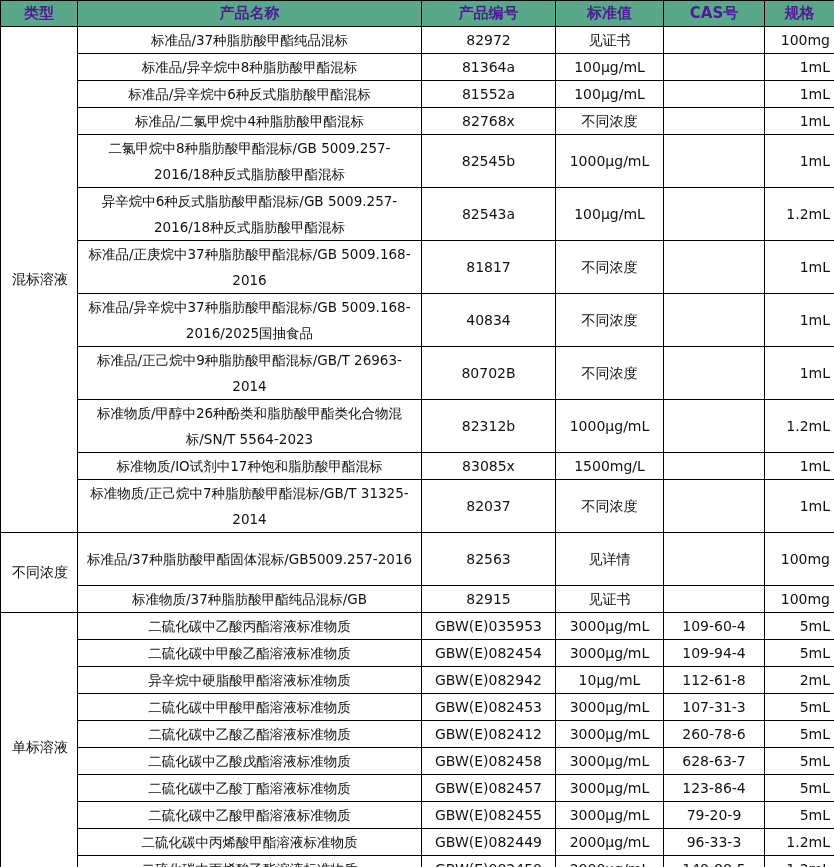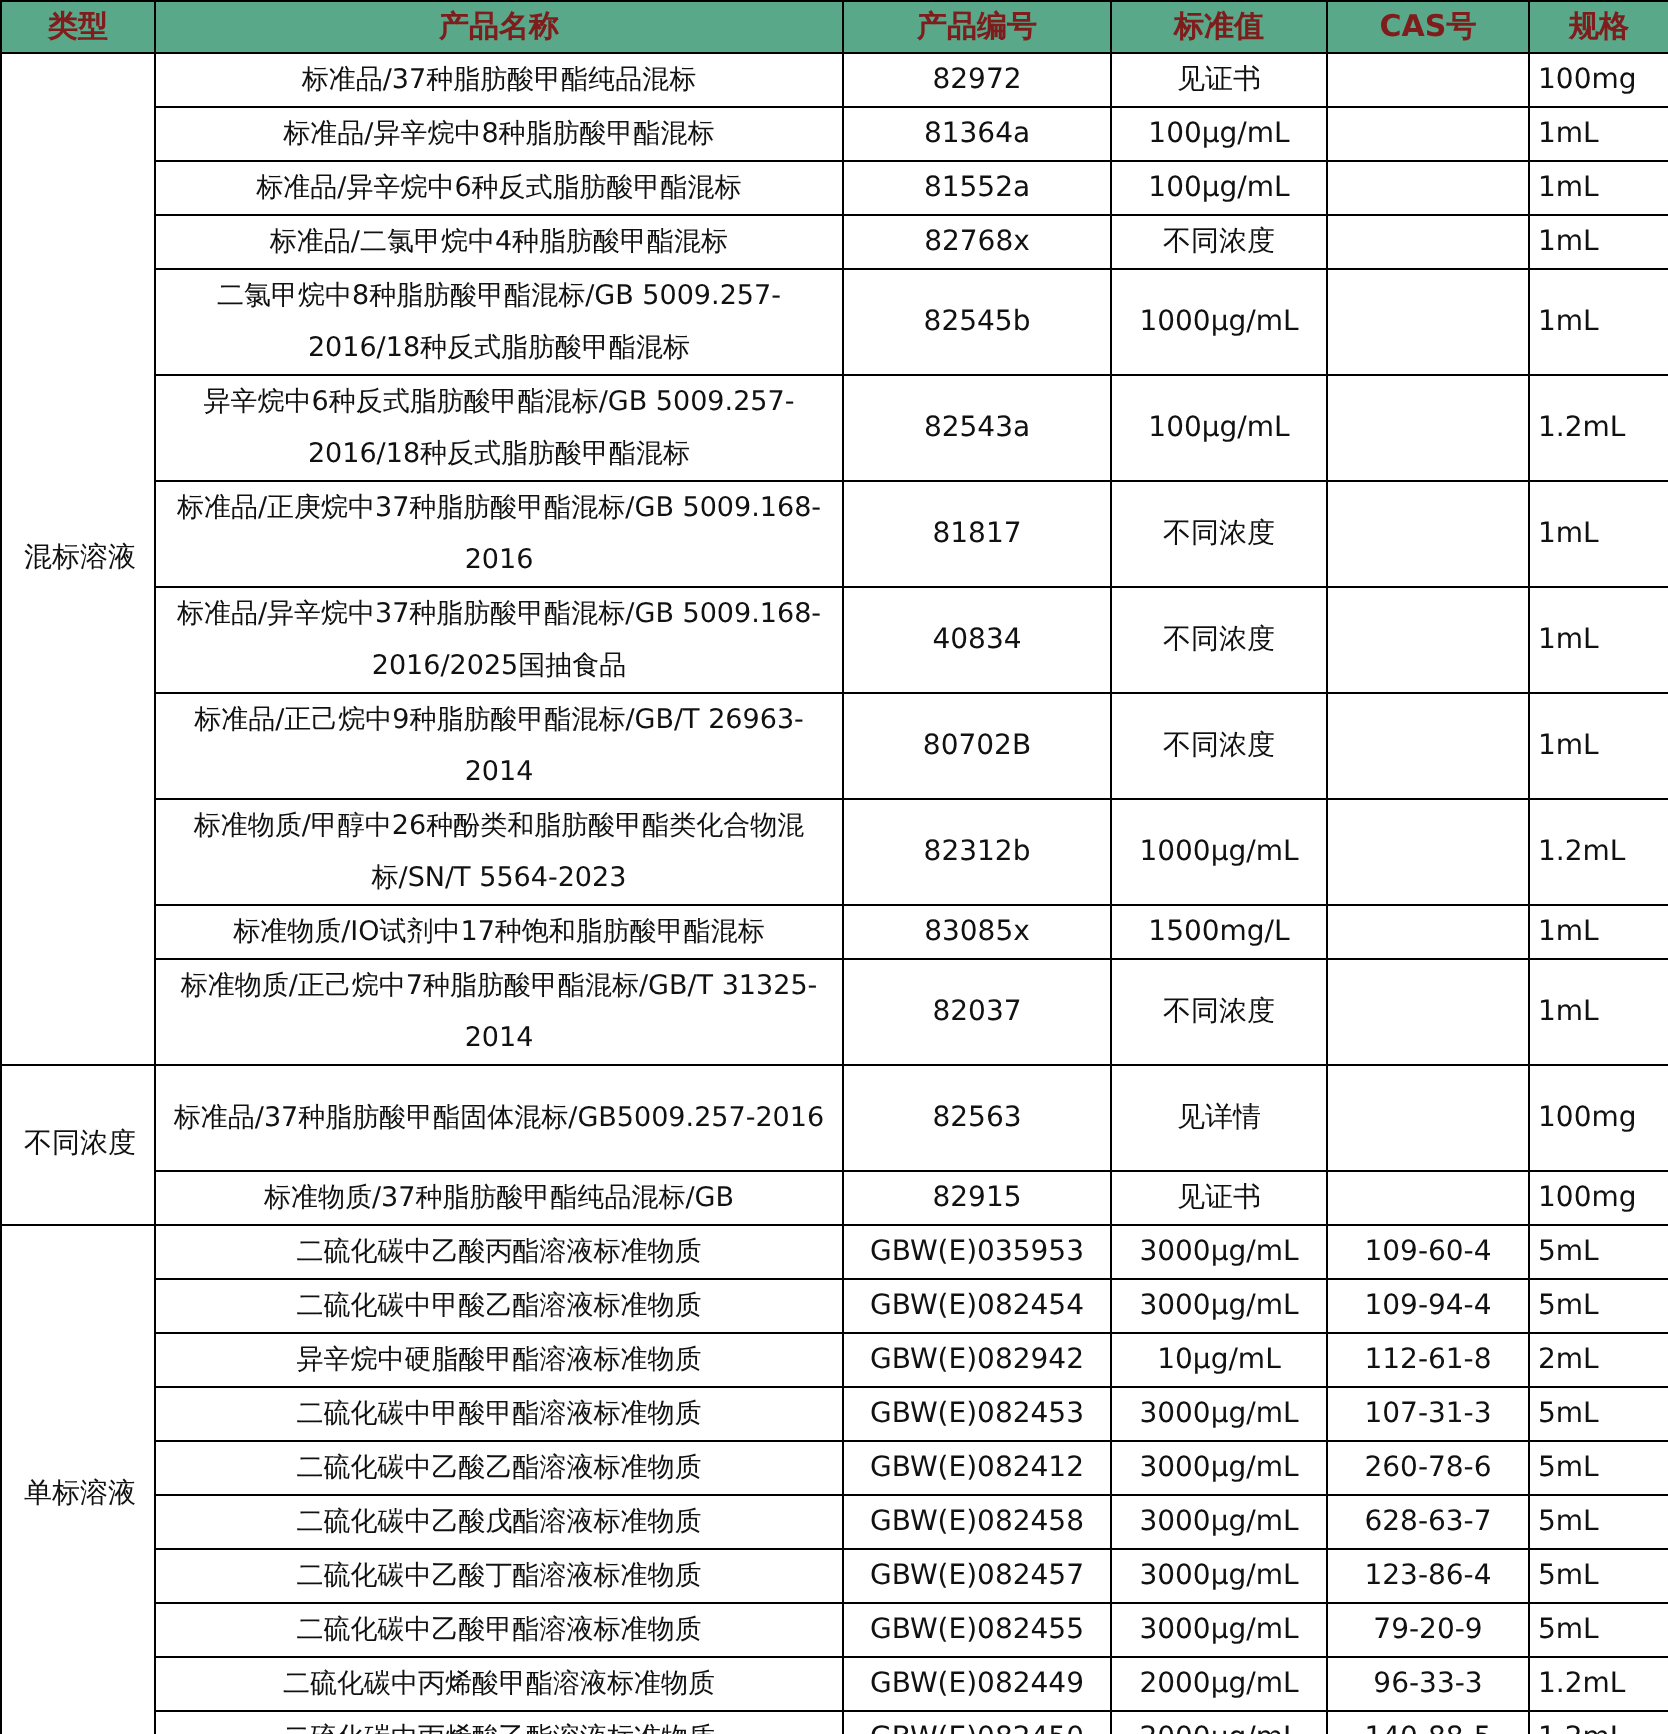--- a/index.html
+++ b/index.html
@@ -15,30 +15,30 @@
   th, td {
     border: 1.5px solid #000;
     text-align: center;
     vertical-align: middle;
     padding: 0 4px;
     line-height: 25px;
     overflow: hidden;
   }
   th {
     background: #5aa88a;
-    color: #7f1d1d;
+    color: #4c1d95;
     font-weight: bold;
     font-size: 15px;
     height: 25px;
   }
   td.cat { text-align: center; padding-left: 6px; font-size: 14px; }
   td.name { font-size: 13.5px; line-height: 26px; }
   tr.h1 td { height: 25px; }
   tr.h2 td { height: 52px; }
-  td.spec { text-align: left; }
+  td.spec { text-align: right; }
 </style>
 </head>
 <body>
 
 <table>
   <colgroup>
     <col style="width:77px">
     <col style="width:344px">
     <col style="width:134px">
     <col style="width:108px">

